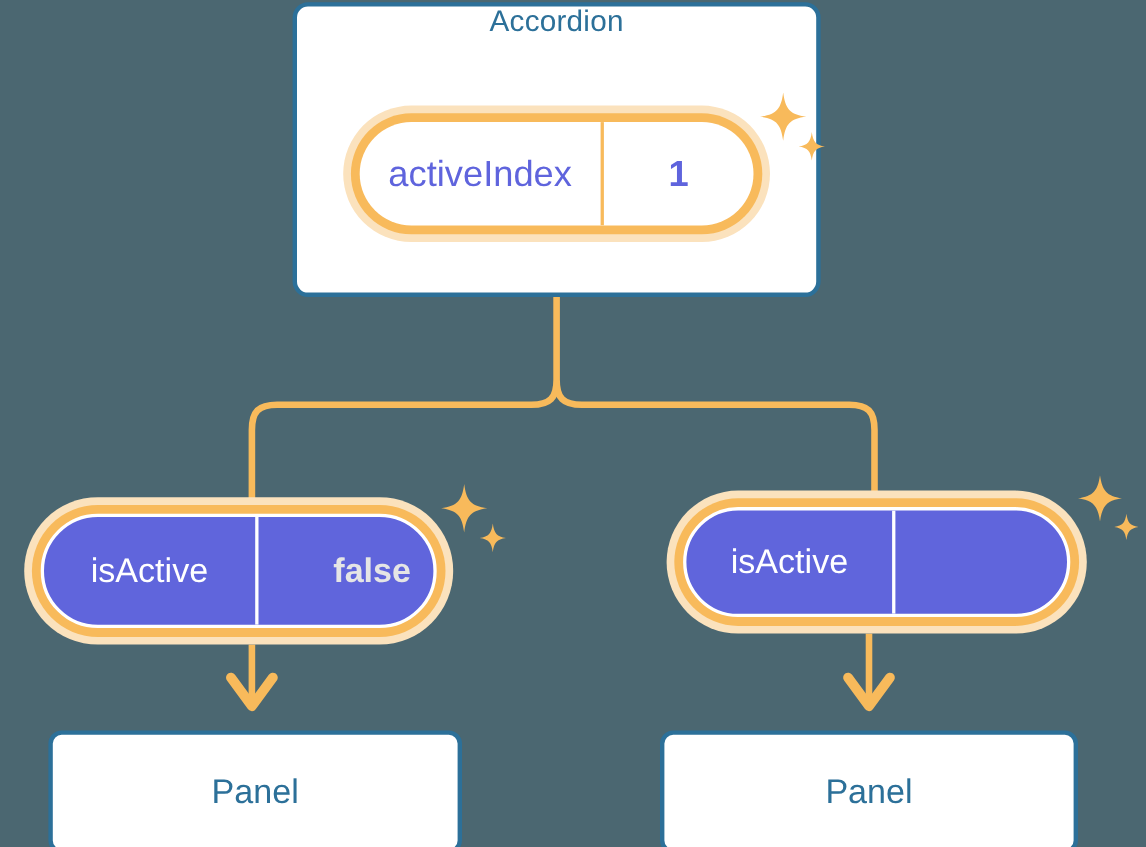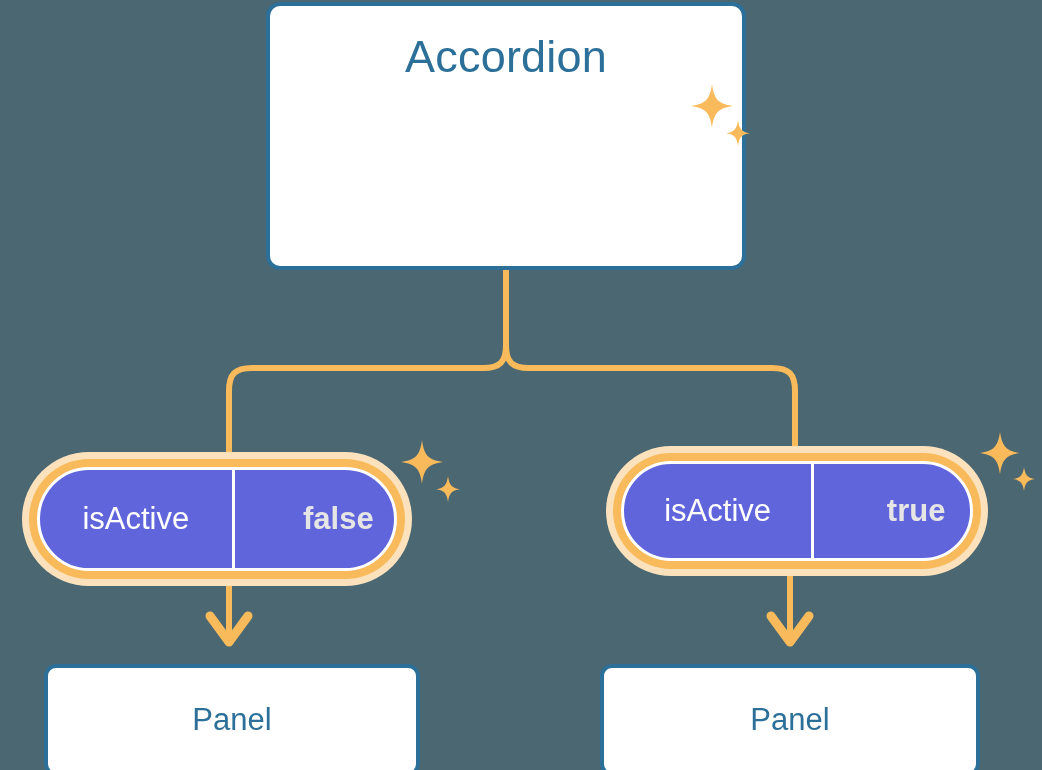--- a/index.html
+++ b/index.html
@@ -45,24 +45,23 @@
   }
   #accordion-card {
     left: 266px;
     top: 2px;
     width: 480px;
     height: 268px;
   }
   .comp-title {
     text-align: center;
     color: #2c7099;
-    font-size: 45px;
+    font-size: 27px;
     font-weight: 400;
     letter-spacing: 0.2px;
-    margin-top: 28px;
     line-height: 1;
   }
 
   
   .pill-wrap {
     position: absolute;
     box-sizing: border-box;
     border-radius: 999px;
     background: #fbe2bd;
     padding: 7px;
@@ -203,20 +202,28 @@
     <path d="M 210 616 L 229 642 L 248 616" fill="none" stroke="#f8ba5b" stroke-width="9" stroke-linecap="round" stroke-linejoin="round"></path>
 
     <path d="M 790 576 L 790 640" fill="none" stroke="#f8ba5b" stroke-width="6" stroke-linecap="butt"></path>
     <path d="M 771 616 L 790 642 L 809 616" fill="none" stroke="#f8ba5b" stroke-width="9" stroke-linecap="round" stroke-linejoin="round"></path>
   </svg>
 
   <div class="comp-card" id="accordion-card">
     <div class="comp-title">Accordion</div>
   </div>
 
+  <div class="pill-wrap pill--light" id="pill-active-index">
+    <div class="pill-ring">
+      <div class="pill-body">
+        <span class="pill-key">activeIndex</span>
+        <span class="pill-val">1</span>
+      </div>
+    </div>
+  </div>
 
   <svg class="sparkle-group" id="sparkles-top" viewBox="0 0 66 70" xmlns="http://www.w3.org/2000/svg" aria-hidden="true">
     <path d="M24 0 C26 15 30 20 45 22 C30 24 26 29 24 44 C22 29 18 24 3 22 C18 20 22 15 24 0 Z" fill="#f8ba5b"></path>
     <path d="M50 36 C51.2 45 53.6 48 62 49.2 C53.6 50.4 51.2 53.4 50 62 C48.8 53.4 46.4 50.4 38 49.2 C46.4 48 48.8 45 50 36 Z" fill="#f8ba5b"></path>
   </svg>
 
   <div class="pill-wrap pill--purple" id="pill-is-active-left">
     <div class="pill-ring">
       <div class="pill-body">
         <span class="pill-key">isActive</span>
@@ -231,21 +238,20 @@
   </svg>
 
   <div class="panel-box" id="panel-left">
     <span class="panel-label">Panel</span>
   </div>
 
   <div class="pill-wrap pill--purple" id="pill-is-active-right">
     <div class="pill-ring">
       <div class="pill-body">
         <span class="pill-key">isActive</span>
-        <span class="pill-val">true</span>
       </div>
     </div>
   </div>
 
   <svg class="sparkle-group" id="sparkles-right-pill" viewBox="0 0 60 70" xmlns="http://www.w3.org/2000/svg" aria-hidden="true">
     <path d="M20 0 C22 14 26 19 40 21 C26 23 22 28 20 42 C18 28 14 23 0 21 C14 19 18 14 20 0 Z" fill="#f8ba5b"></path>
     <path d="M44 35 C45.1 43 47.3 45.8 55 47 C47.3 48.2 45.1 51 44 59 C42.9 51 40.7 48.2 33 47 C40.7 45.8 42.9 43 44 35 Z" fill="#f8ba5b"></path>
   </svg>
 
   <div class="panel-box" id="panel-right">

